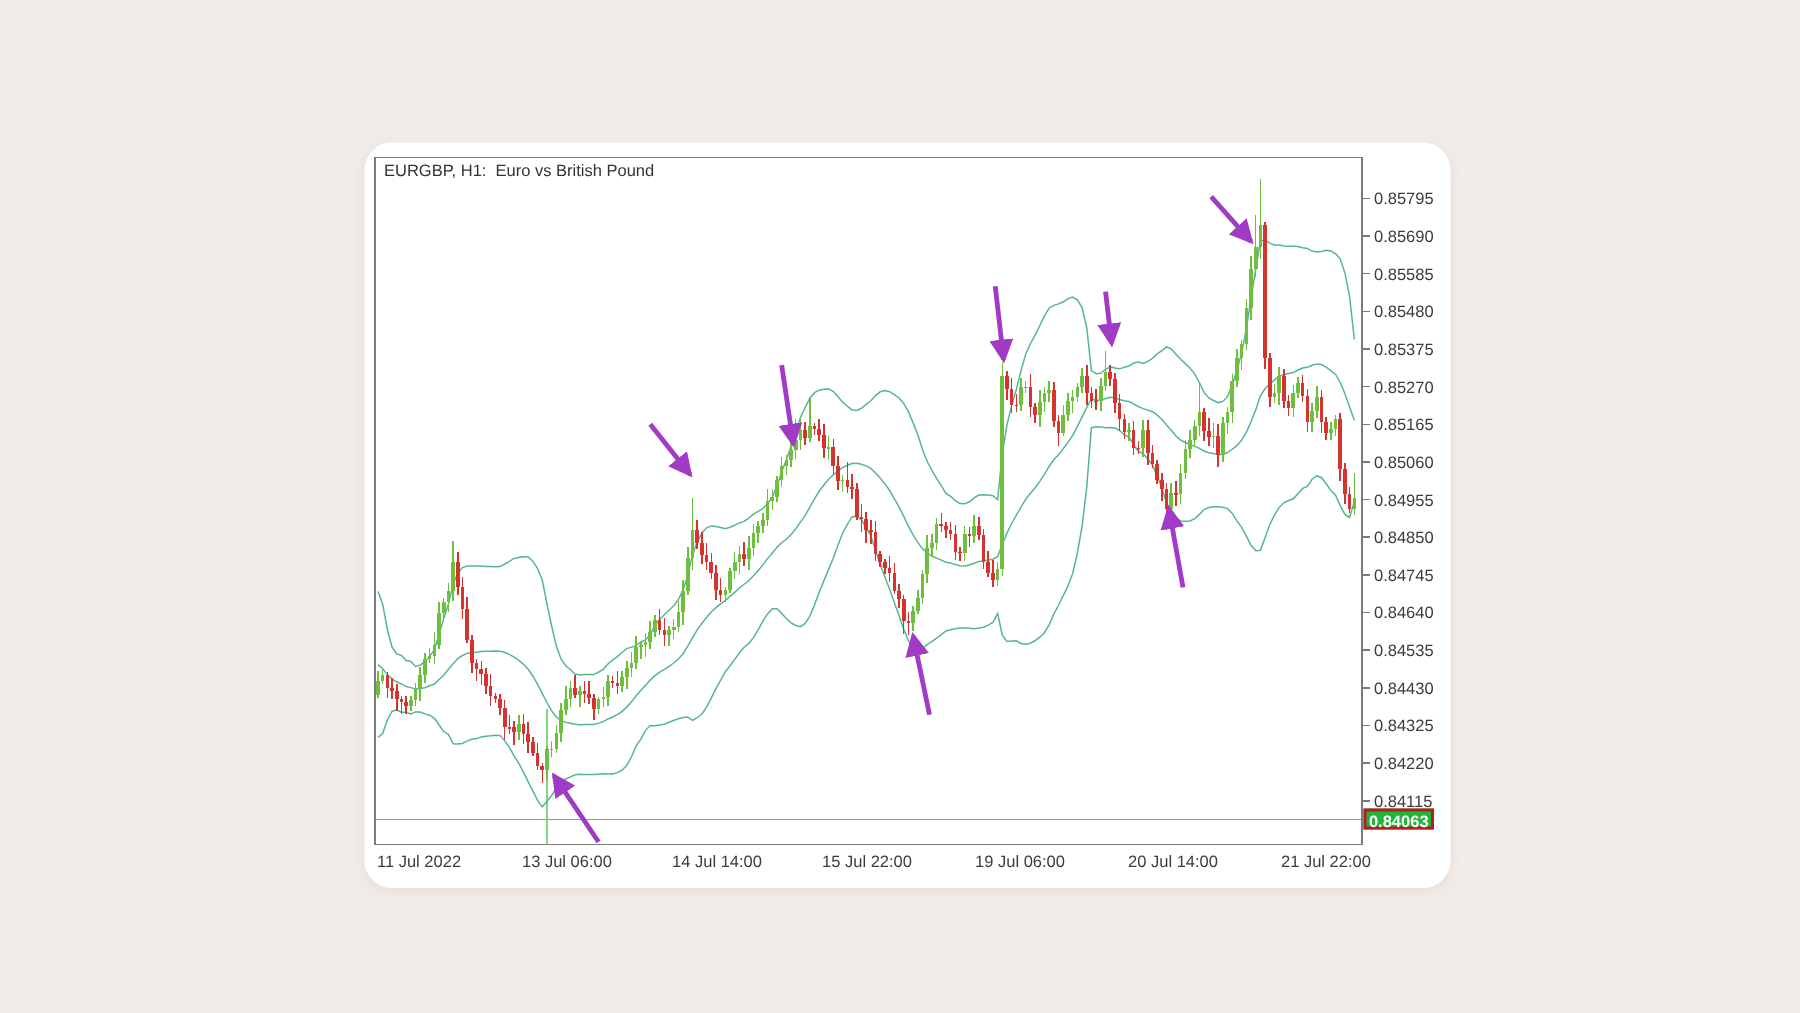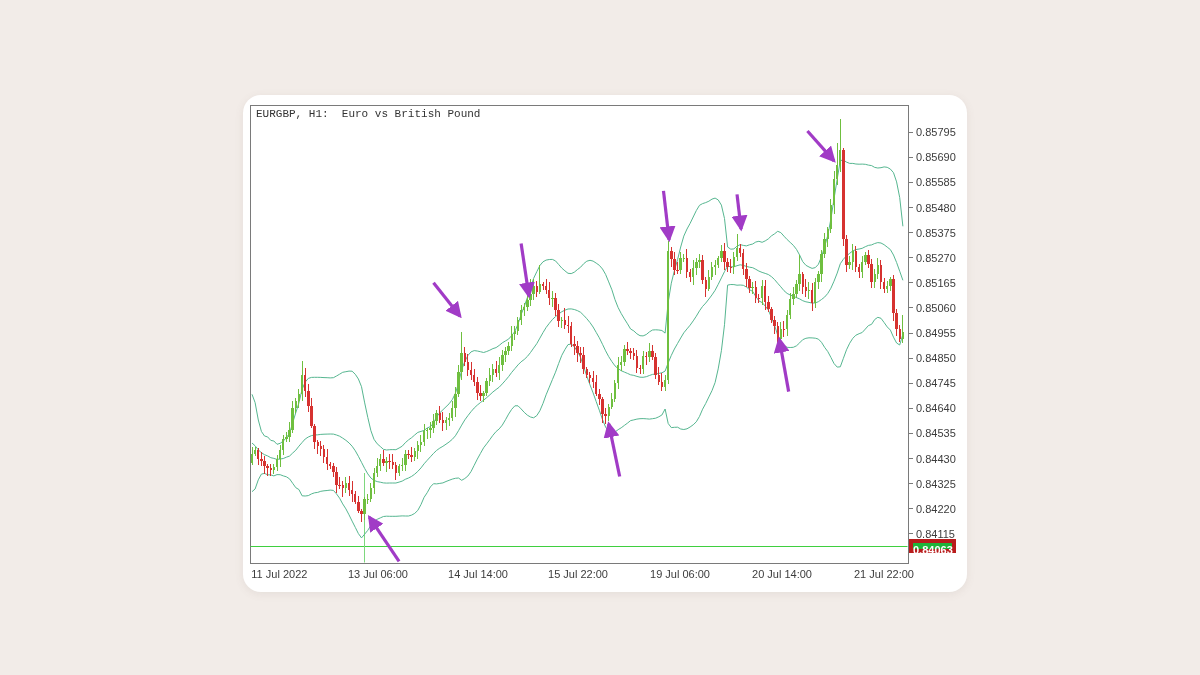--- a/index.html
+++ b/index.html
@@ -8,27 +8,27 @@
     background:#f2ece8;
     font-family:"Liberation Sans", sans-serif;
   }
   .card{
     position:absolute;left:243px;top:95px;width:724px;height:497px;
     background:#ffffff;border-radius:18px;
     box-shadow:0 2px 8px rgba(120,100,90,0.10);
   }
   .chart-title{
     position:absolute;left:13px;top:13px;
-    font-size:11px;color:#333333;white-space:pre;font-family:Liberation Mono, monospace;
+    font-size:11px;color:#333333;white-space:pre;
   }
   .price-tag{
     position:absolute;left:666px;top:444px;width:47px;height:14px;
     line-height:14px;text-align:center;
     font-size:11px;font-weight:bold;
-    border:4px solid #b91c1c;box-sizing:border-box;
+    border:2px solid #b91c1c;box-sizing:border-box;
   }
   svg{position:absolute;left:0;top:0;}
 </style>
 </head>
 <body>
 
 <div class="card">
   <svg id="chart-svg" width="724" height="497" viewBox="0 0 724 497">
       <rect x="7" y="10" width="658" height="458" fill="#ffffff" stroke="#7a7a7a" stroke-width="1" shape-rendering="crispEdges"></rect>
       <defs>

